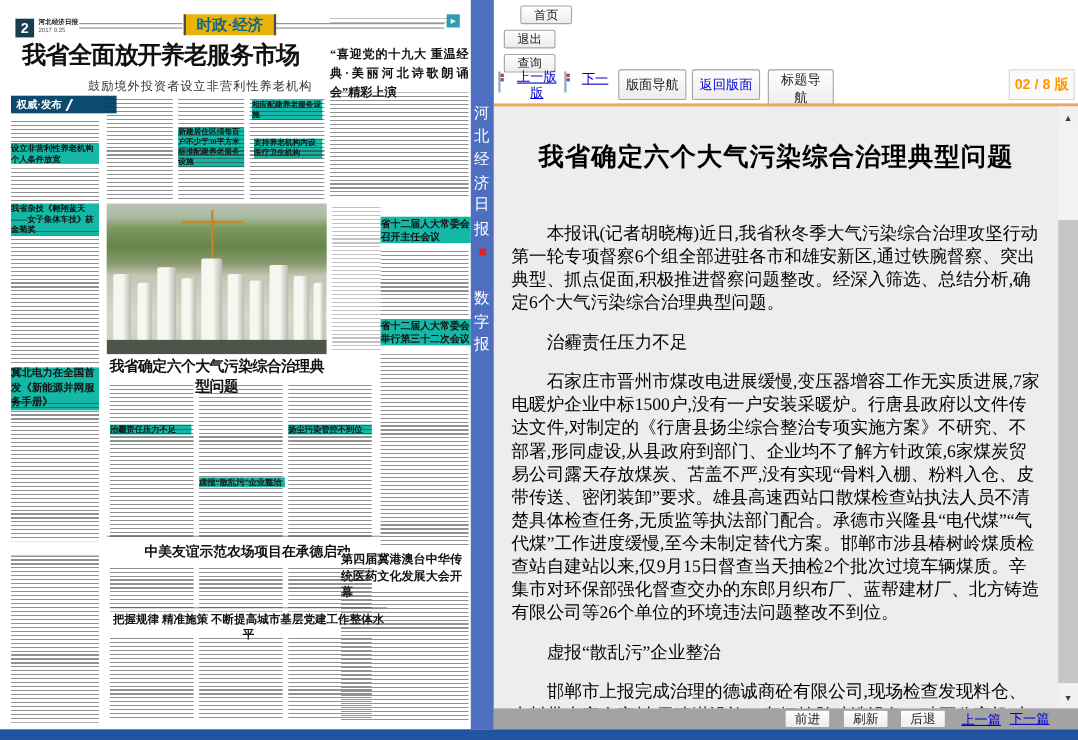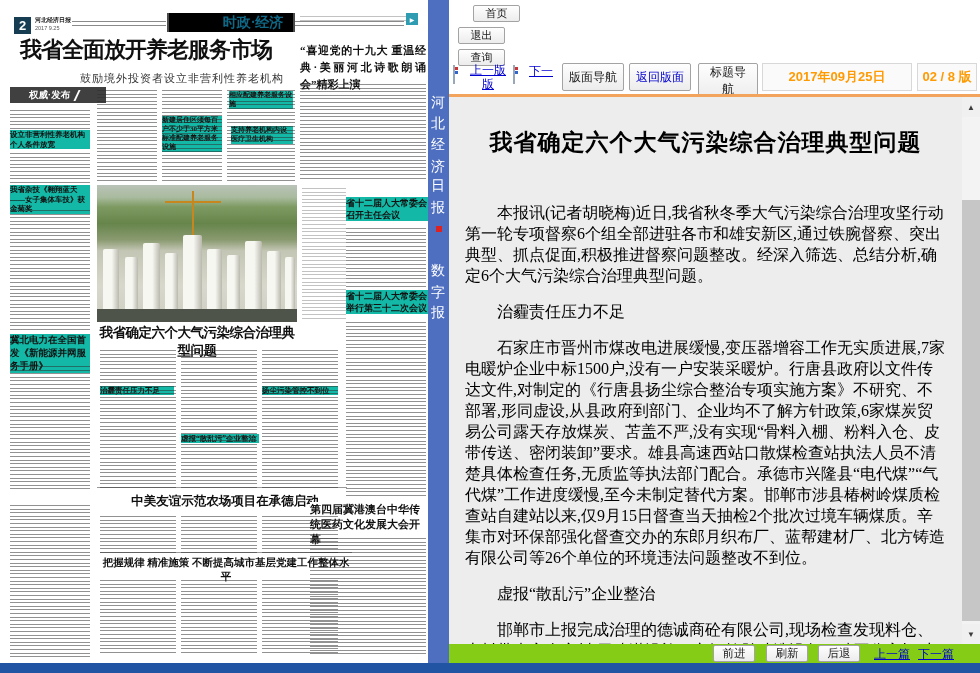--- a/index.html
+++ b/index.html
@@ -41,45 +41,45 @@
            font-family:"Liberation Serif","DejaVu Serif",serif;color:#000;}
   #article h1{font-size:23px;font-weight:bold;text-align:center;margin:30px 0 44px;letter-spacing:1px;}
   #article p{font-size:16px;line-height:21px;text-indent:2em;margin:0 0 13px;}
   #article p.sub{margin:15px 0 15px;}
   
   #sbar{position:absolute;right:0;top:0;width:18px;height:100%;background:#f3f3f3;}
   .sbtn{position:absolute;left:0;width:18px;height:20px;display:flex;align-items:center;justify-content:center;
         font-size:8px;color:#3c3c3c;background:#f0f0f0;cursor:pointer;}
   #sthumb{position:absolute;left:0;top:103px;width:18px;height:421px;background:#c6c6c6;cursor:pointer;}
   
-  #footerbar{position:absolute;left:449px;top:644px;width:531px;height:19px;background:#84cc16;}
+  #footerbar{position:absolute;left:449px;top:644px;width:531px;height:19px;background:#a3a3a3;}
   .navbtn2{position:absolute;top:1px;width:42px;height:17px;font-size:11.5px;}
   #bottombar{position:absolute;left:0;top:663px;width:980px;height:10px;background:#2155a3;}
   .micro{font-weight:bold;color:#111;background:#14b8a6;font-family:"Liberation Serif","DejaVu Serif",serif;}
 </style>
 </head>
 <body>
 
 <div id="app">
 
   <div id="paper">
     <div class="abs" style="left:14px;top:17px;width:17px;height:17px;background:#173d52;color:#fff;font-weight:bold;font-size:13px;display:flex;align-items:center;justify-content:center;">2</div>
     <div class="abs" style="left:35px;top:16px;font-size:6px;font-weight:bold;color:#111;">河北经济日报</div>
     <div class="abs" style="left:35px;top:25px;font-size:5.5px;color:#555;">2017 9.25</div>
     <div class="abs dline" style="left:72px;top:21px;width:94px;"></div>
     <div class="abs dline" style="left:250px;top:21px;width:154px;"></div>
-    <div class="abs serif" style="left:167px;top:13px;width:80px;height:19px;border-left:2px solid #4a4a4a;border-right:2px solid #4a4a4a;display:flex;align-items:center;justify-content:center;font-size:14px;font-weight:bold;color:#0e6886;background:#000000;padding-left:44px;">时政·经济</div>
+    <div class="abs serif" style="left:167px;top:13px;width:80px;height:19px;border-left:2px solid #4a4a4a;border-right:2px solid #4a4a4a;display:flex;align-items:center;justify-content:center;font-size:14px;font-weight:bold;color:#0e6886;background:#eab308;">时政·经济</div>
     <div class="abs" style="left:406px;top:13px;width:12px;height:12px;background:#2f9cb2;color:#fff;font-size:6px;display:flex;align-items:center;justify-content:center;">▶</div>
 
     <div class="abs phead" style="left:20px;top:35px;width:280px;font-size:22px;font-weight:900;letter-spacing:-1px;">我省全面放开养老服务市场</div>
     <div class="abs" style="left:72px;top:71px;width:220px;font-size:11px;color:#333;text-align:center;letter-spacing:1px;">鼓励境外投资者设立非营利性养老机构</div>
 
     <div class="abs phead" style="left:300px;top:42px;width:126px;font-size:11px;line-height:17px;text-align:justify;">“喜迎党的十九大 重温经典·美丽河北诗歌朗诵会”精彩上演</div>
 
-    <div class="abs" style="left:10px;top:87px;width:96px;height:16px;background:#404040;color:#fff;font-size:9.5px;font-weight:bold;display:flex;align-items:center;padding-left:19px;box-sizing:border-box;">
+    <div class="abs" style="left:10px;top:87px;width:96px;height:16px;background:#0c4a6e;color:#fff;font-size:9.5px;font-weight:bold;display:flex;align-items:center;padding-left:5px;box-sizing:border-box;">
       <span>权威·发布</span>
       <span style="display:inline-block;width:2px;height:11px;background:#fff;transform:skewX(-25deg);margin-left:6px;"></span>
     </div>
 
     <div class="abs micro" style="left:10px;top:130px;width:80px;font-size:7.5px;line-height:9.5px;">设立非营利性养老机构个人条件放宽</div>
     <div class="abs micro" style="left:10px;top:185px;width:80px;font-size:7.5px;line-height:9.5px;">我省杂技《翱翔蓝天——女子集体车技》获金菊奖</div>
     <div class="abs micro" style="left:10px;top:334px;width:80px;font-size:9.5px;line-height:13px;">冀北电力在全国首发《新能源并网服务手册》</div>
 
     <div class="abs micro" style="left:229px;top:91px;width:64px;font-size:7px;line-height:9px;">相应配建养老服务设施</div>
     <div class="abs micro" style="left:162px;top:116px;width:60px;font-size:7px;line-height:9px;">新建居住区须每百户不少于30平方米标准配建养老服务设施</div>
@@ -160,21 +160,20 @@
     <span class="brokenimg abs" style="left:4px;top:66px;"></span>
     <a class="bluelink abs" style="left:17px;top:63px;width:44px;">
       <span>上一版</span><br>
       <span>版</span>
     </a>
     <span class="brokenimg abs" style="left:62px;top:66px;"></span>
     <a class="bluelink abs" style="left:76px;top:64px;width:32px;">下一</a>
     <button class="btn abs" style="left:113px;top:63px;width:62px;height:28px;">版面导航</button>
     <button class="btn abs" style="left:180px;top:63px;width:62px;height:28px;color:#0000d0;">返回版面</button>
     <button class="btn abs" style="left:249px;top:63px;width:60px;height:36px;">标题导航</button>
-    <div class="lightbox orangetxt abs" style="left:313px;top:63px;width:150px;height:28px;">2017年09月25日</div>
     <div class="lightbox orangetxt abs" style="left:468px;top:63px;width:60px;height:28px;">02 / 8 版</div>
   </div>
   <div id="orangerule"></div>
 
   <div id="content">
     <div id="article">
       <h1>我省确定六个大气污染综合治理典型问题</h1>
     <p>本报讯(记者胡晓梅)近日,我省秋冬季大气污染综合治理攻坚行动第一轮专项督察6个组全部进驻各市和雄安新区,通过铁腕督察、突出典型、抓点促面,积极推进督察问题整改。经深入筛选、总结分析,确定6个大气污染综合治理典型问题。</p>
         <p class="sub">治霾责任压力不足</p>
         <p>石家庄市晋州市煤改电进展缓慢,变压器增容工作无实质进展,7家电暖炉企业中标1500户,没有一户安装采暖炉。行唐县政府以文件传达文件,对制定的《行唐县扬尘综合整治专项实施方案》不研究、不部署,形同虚设,从县政府到部门、企业均不了解方针政策,6家煤炭贸易公司露天存放煤炭、苫盖不严,没有实现“骨料入棚、粉料入仓、皮带传送、密闭装卸”要求。雄县高速西站口散煤检查站执法人员不清楚具体检查任务,无质监等执法部门配合。承德市兴隆县“电代煤”“气代煤”工作进度缓慢,至今未制定替代方案。邯郸市涉县椿树岭煤质检查站自建站以来,仅9月15日督查当天抽检2个批次过境车辆煤质。辛集市对环保部强化督查交办的东郎月织布厂、蓝帮建材厂、北方铸造有限公司等26个单位的环境违法问题整改不到位。</p>
@@ -186,17 +185,17 @@
       <div id="sthumb"></div>
       <div class="sbtn" style="top:527px;">▼</div>
     </div>
   </div>
 
   <div id="footerbar">
     <button class="btn navbtn2" style="left:264px;">前进</button>
     <button class="btn navbtn2" style="left:317px;">刷新</button>
     <button class="btn navbtn2" style="left:369px;">后退</button>
     <a class="bluelink abs" style="left:425px;top:3px;">上一篇</a>
-    <a class="bluelink abs" style="left:469px;top:3px;">下一篇</a>
+    <a class="bluelink abs" style="left:469px;top:3px;font-family:Liberation Mono, monospace;">下一篇</a>
   </div>
 
   <div id="bottombar"></div>
 </div>
 
 </body></html>

